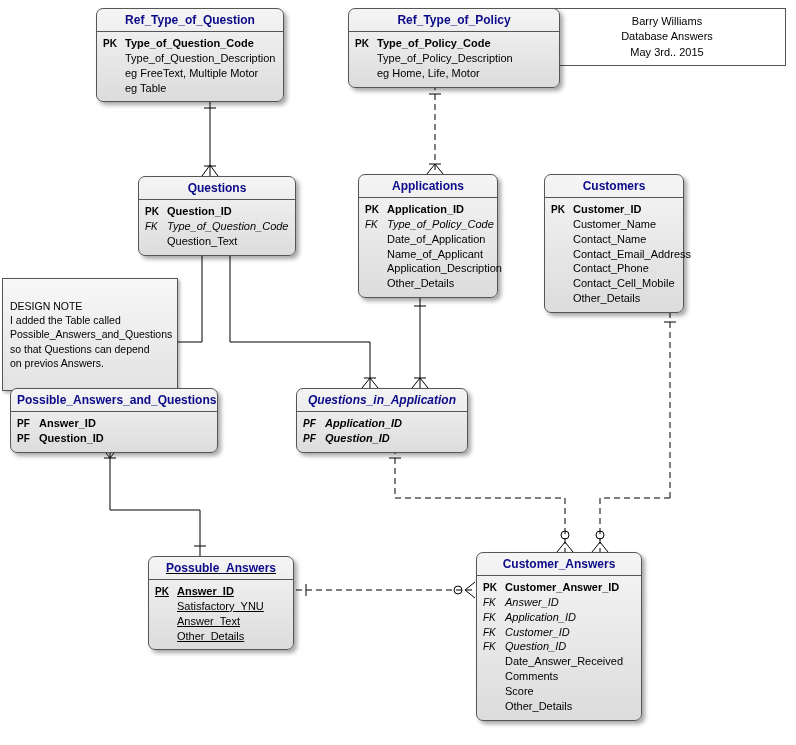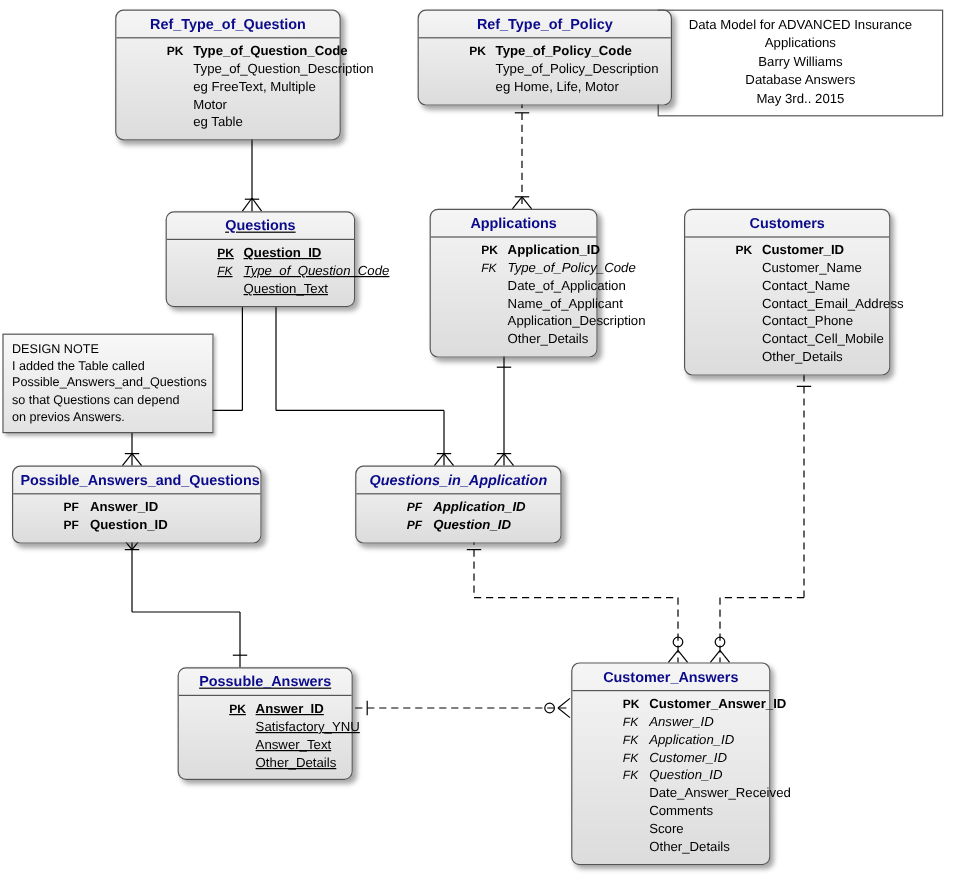--- a/index.html
+++ b/index.html
@@ -29,37 +29,36 @@
     border-bottom: 1px solid #555;
     font-size: 12px;
   }
   .entity-body {
     padding: 4px 6px 6px 6px;
   }
   .attr {
     display: flex;
     align-items: baseline;
     line-height: 1.35;
-    margin-left: 36px;
   }
   .attr .key {
     width: 22px;
     font-weight: bold;
     font-size: 10px;
     flex-shrink: 0;
   }
   .attr .key.fk { font-style: italic; font-weight: normal; }
   .attr .name { flex: 1; }
   .attr.pk .name { font-weight: bold; }
   .attr.fk .name { font-style: italic; }
   .notebox {
     position: absolute;
     background: linear-gradient(to bottom, #f8f8f8, #e2e2e2);
     border: 1px solid #555;
-    padding: 5px 7px;
+    padding: 20px 7px;
     font-size: 10.5px;
     line-height: 1.35;
     box-shadow: 2px 2px 3px rgba(0,0,0,0.3);
   }
   .headerbox {
     position: absolute;
     border: 1px solid #555;
     padding: 5px 8px;
     font-size: 11px;
     line-height: 1.4;
@@ -159,21 +158,20 @@
       <line x1="465" y1="590" x2="475" y2="598"></line>
     <line x1="306" y1="584" x2="306" y2="596"></line>
 
     <circle cx="565" cy="535" r="4"></circle>
     <circle cx="600" cy="535" r="4"></circle>
     <circle cx="458" cy="590" r="4"></circle>
   </g>
 </svg>
 
 <div class="headerbox" style="left:548px; top:8px; width:238px;">
-  <div>Data Model for ADVANCED Insurance Applications</div>
   <div>Barry Williams</div>
   <div>Database Answers</div>
   <div>May 3rd.. 2015</div>
 </div>
 
 <div class="notebox" style="left:2px; top:278px; width:176px;">
   <div>DESIGN NOTE</div>
   <div>I added the Table called</div>
   <div>Possible_Answers_and_Questions</div>
   <div>so that Questions can depend</div>
@@ -213,21 +211,21 @@
         <span class="key"></span>
         <span class="name">Type_of_Policy_Description</span>
       </div>
       <div class="attr ">
         <span class="key"></span>
         <span class="name">eg Home, Life, Motor</span>
       </div>
     </div>
 </div>
 
-<div class="entity" style="left:138px; top:176px; width:158px;text-decoration:underline;">
+<div class="entity" style="left:138px; top:176px; width:158px;">
   <div class="entity-title">Questions</div>
   <div class="entity-body">
       <div class="attr pk">
         <span class="key">PK</span>
         <span class="name">Question_ID</span>
       </div>
       <div class="attr fk">
         <span class="key fk">FK</span>
         <span class="name">Type_of_Question_Code</span>
       </div>
@@ -261,21 +259,21 @@
         <span class="key"></span>
         <span class="name">Application_Description</span>
       </div>
       <div class="attr ">
         <span class="key"></span>
         <span class="name">Other_Details</span>
       </div>
     </div>
 </div>
 
-<div class="entity" style="left:570px; top:174px; width:172px;">
+<div class="entity" style="left:544px; top:174px; width:140px;">
   <div class="entity-title">Customers</div>
   <div class="entity-body">
       <div class="attr pk">
         <span class="key">PK</span>
         <span class="name">Customer_ID</span>
       </div>
       <div class="attr ">
         <span class="key"></span>
         <span class="name">Customer_Name</span>
       </div>

